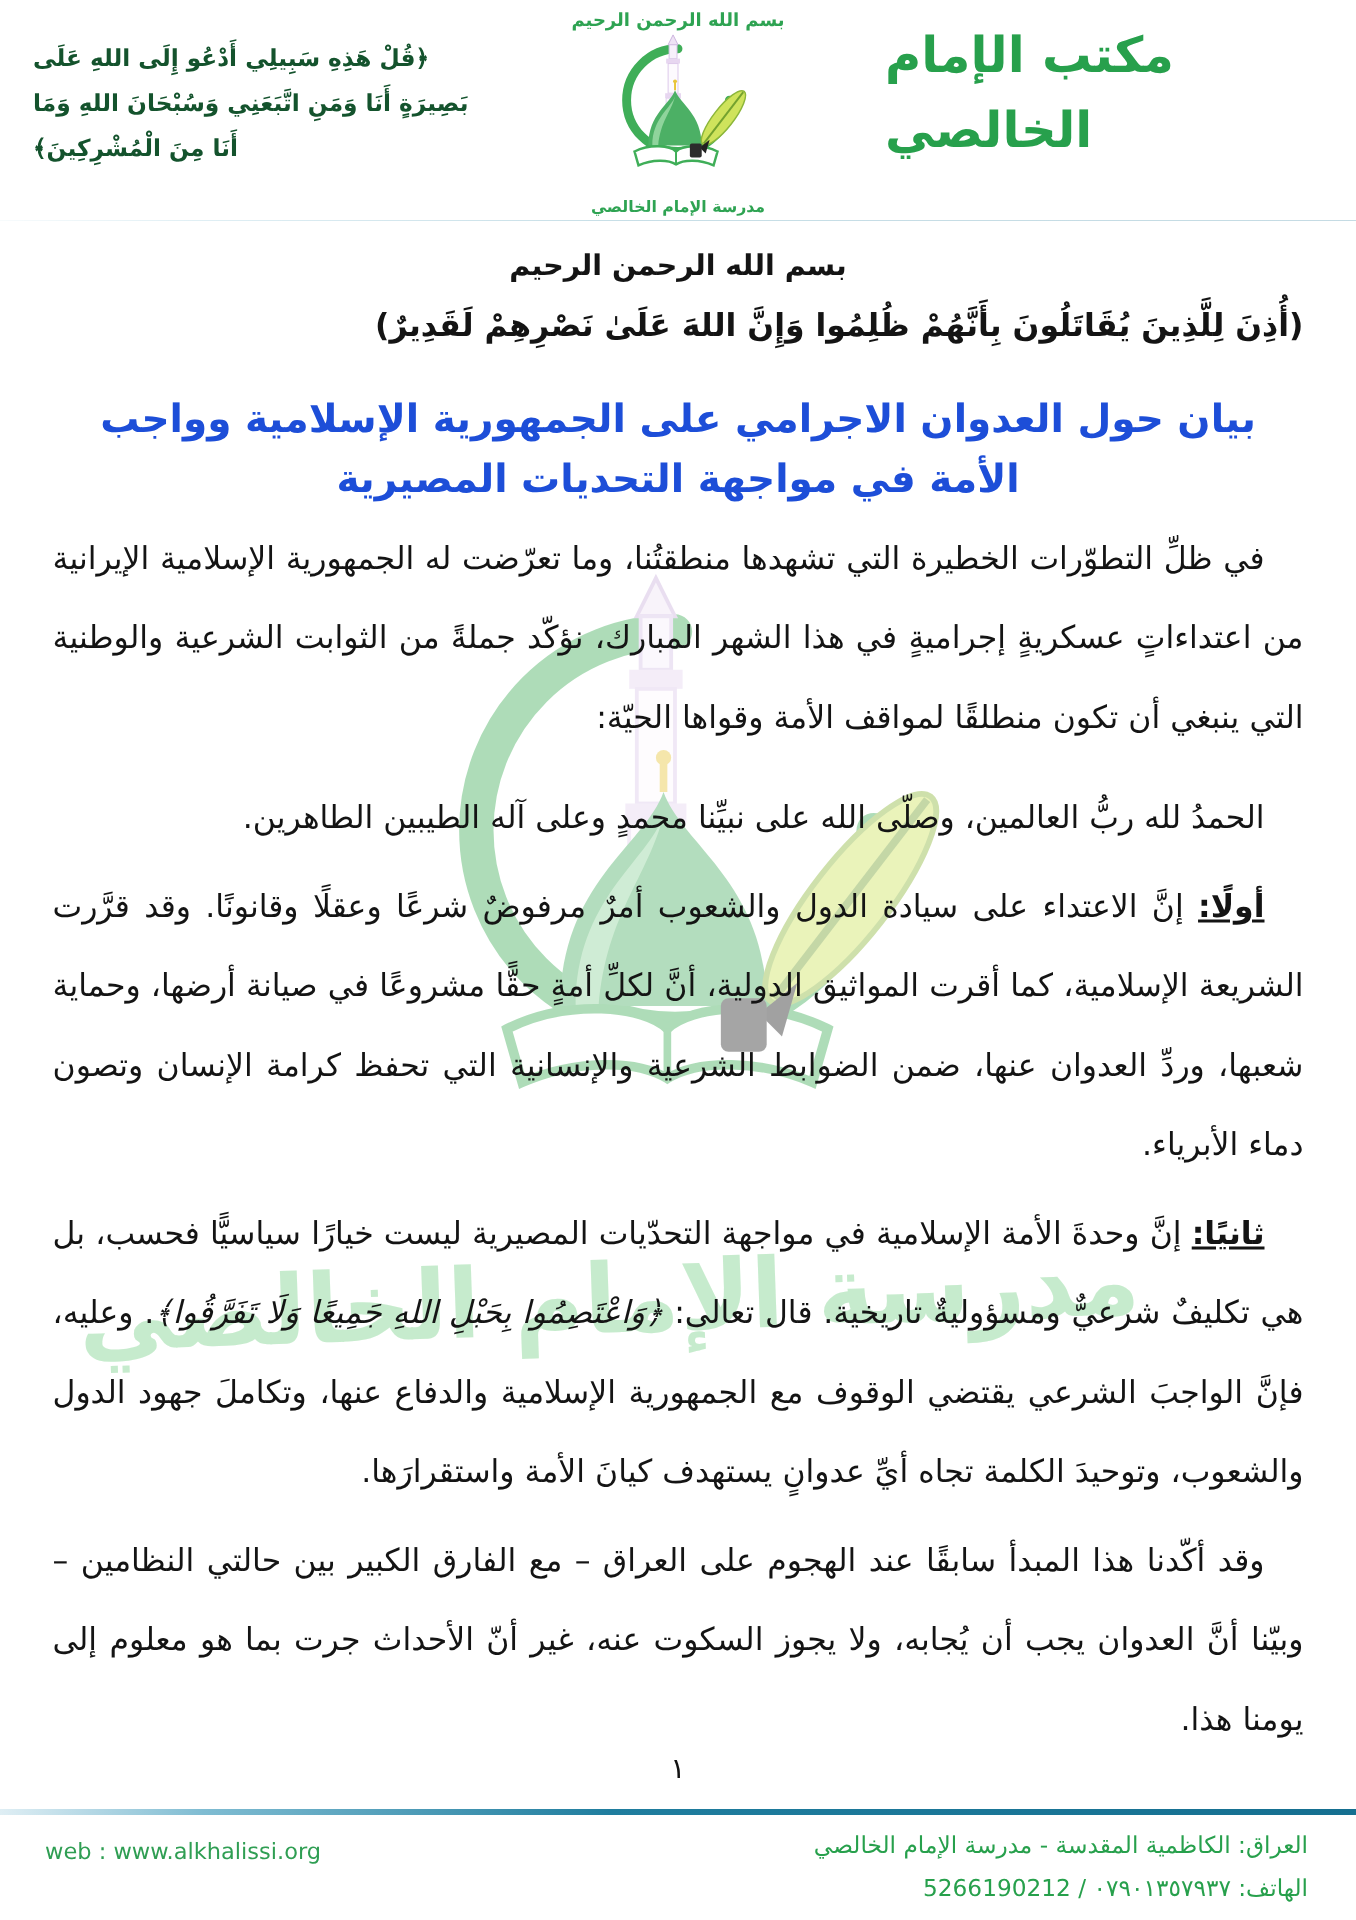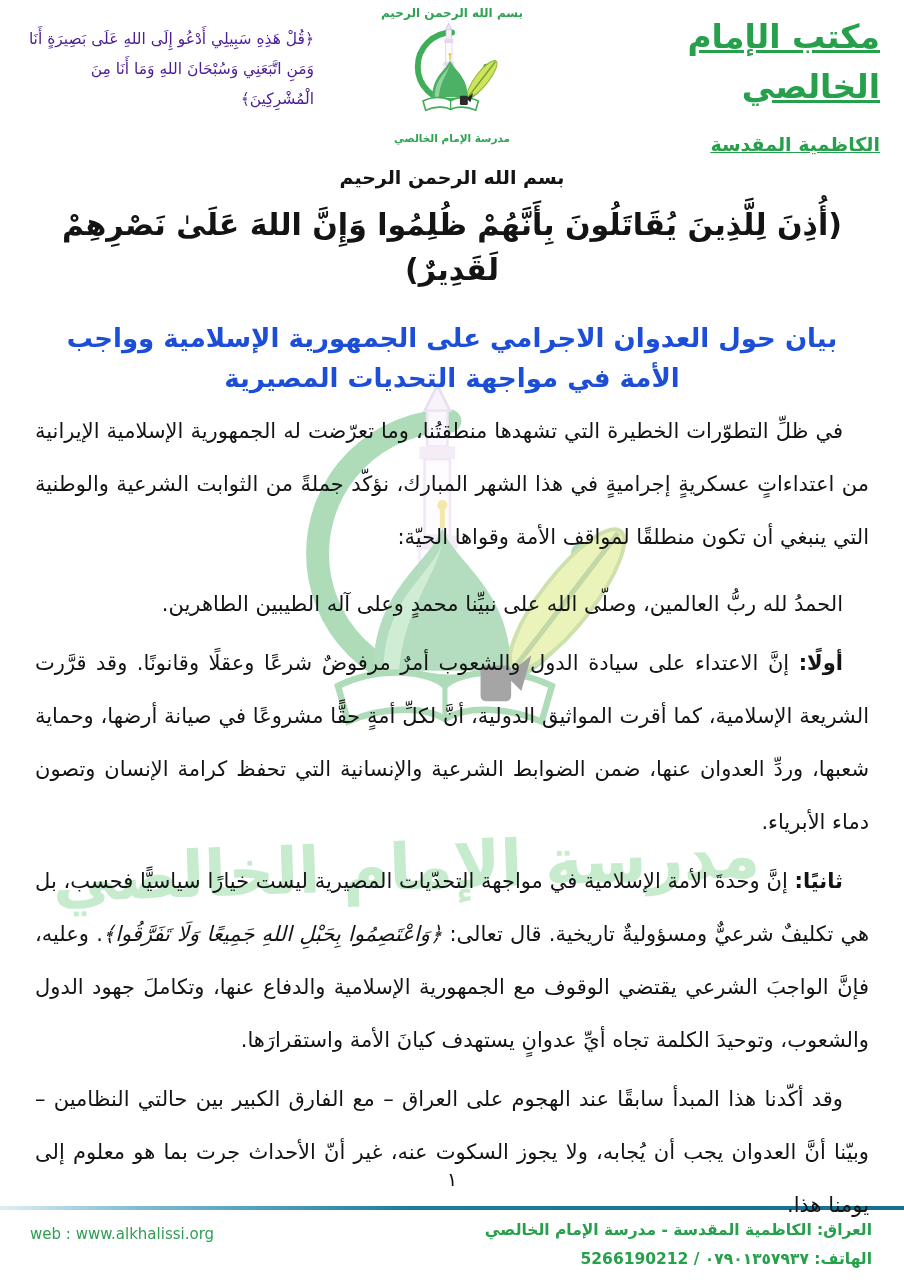--- a/index.html
+++ b/index.html
@@ -11,26 +11,26 @@
     margin: 0 auto;
     background: #ffffff;
     font-family: "DejaVu Sans", sans-serif;
     overflow: hidden;
   }
 
   
   .header { position: absolute; top: 0; left: 0; right: 0; height: 147px; z-index: 3; background:#fff; }
   .header-verse {
     position: absolute; top: 24px; left: 22px; width: 292px;
-    direction: rtl; text-align: right;
-    color: #4c1d95; font-size: 15.5px; font-weight: normal; line-height: 1.95;
+    direction: rtl; text-align: left;
+    color: #14532d; font-size: 15.5px; font-weight: bold; line-height: 1.95;
   }
   .header-brand {
     position: absolute; top: 12px; right: 24px; width: 290px;
-    direction: rtl; text-align: right; color: #27a04c; text-decoration: underline;
+    direction: rtl; text-align: left; color: #27a04c;
   }
   .brand-title { font-size: 33px; font-weight: bold; letter-spacing: -1px; line-height: 1.5; }
   .brand-sub { font-size: 19px; font-weight: bold; margin-top: 22px; color: #27a04c; }
   .header-logo { position: absolute; top: 6px; left: 346px; width: 212px; text-align: center; }
   .logo-bismillah { color: #2ea352; font-size: 12px; font-weight: bold; direction: rtl; }
   .logo-caption { color: #2ea352; font-size: 10.5px; font-weight: bold; direction: rtl; margin-top: -2px; }
   .rule {
     position: absolute; left: 0; right: 0; height: 4px;
     background: linear-gradient(to left, #156f90 0%, #1f7d9e 55%, #7fbcd2 85%, #dfeef4 100%);
   }
@@ -46,46 +46,46 @@
     direction: rtl; text-align: center; white-space: nowrap;
     transform: rotate(-2deg); opacity: 0.8;
   }
 
   
   .doc-body {
     position: absolute; top: 152px; left: 35px; right: 35px; z-index: 2;
     direction: rtl; color: #141414;
   }
   .basmala { text-align: center; font-size: 19px; font-weight: bold; margin-top: 14px; }
-  .opening-verse { text-align: center; font-size: 30px; font-weight: bold; margin-top: 14px; line-height: 1.5; }
+  .opening-verse { text-align: right; font-size: 21px; font-weight: bold; margin-top: 14px; line-height: 1.5; }
   .doc-title {
     text-align: center; font-size: 26px; font-weight: bold;
     max-width: 800px; margin: 26px auto 0; line-height: 1.55; color: #1d4ed8;
   }
   .para {
     font-size: 21px; line-height: 53px; text-align: justify;
     text-indent: 26px; margin-top: 6px;
   }
   .para.first-para { margin-top: 14px; }
-  .lead { font-weight: bold; }
+  .lead { font-weight: bold; text-decoration: underline; }
   .quran-inline { font-style: italic; font-weight: normal; }
   .page-number {
     position: absolute; top: 1168px; left: 0; right: 0;
     text-align: center; font-size: 19px; color: #111; z-index: 2;
   }
 
   
   .footer { position: absolute; top: 1216px; left: 30px; right: 32px; z-index: 3; }
   .footer-left {
     position: absolute; left: 0; top: 4px; direction: ltr;
     color: #2f9e53; font-size: 15px; line-height: 1.9;
   }
   .footer-right {
     position: absolute; right: 0; top: 0; direction: rtl; text-align: right;
-    color: #27a04c; font-size: 15.5px; font-weight: bold; line-height: 1.85;
+    color: #27a04c; font-size: 15.5px; font-weight: normal; line-height: 1.85;
   }
 </style>
 </head>
 <body>
 
 <div class="page">
 
   <div class="watermark wm-logo">
     <svg viewBox="0 0 212 170" width="540" height="433">
       <path d="M 106 22 A 52 52 0 1 0 158 74" fill="none" stroke="#3fae58" stroke-width="9" stroke-linecap="round"></path>
@@ -149,21 +149,20 @@
           <line x1="132" y1="118" x2="172" y2="66" stroke="#74a22e" stroke-width="2"></line>
           <polygon points="128,122 138,114 134,128" fill="#222222"></polygon>
           <rect x="118" y="118" width="12" height="14" rx="2" fill="#2c2c2c"></rect>
         </g>
       </svg>
       <div class="logo-caption">مدرسة الإمام الخالصي</div>
     </div>
 
     <div class="header-brand">
       <div class="brand-title">مكتب الإمام الخالصي</div>
-      <div class="brand-sub">الكاظمية المقدسة</div>
     </div>
   </div>
   <div class="rule rule-top"></div>
 
   <div class="doc-body">
     <div class="basmala">بسم الله الرحمن الرحيم</div>
     <div class="opening-verse">(أُذِنَ لِلَّذِينَ يُقَاتَلُونَ بِأَنَّهُمْ ظُلِمُوا وَإِنَّ اللهَ عَلَىٰ نَصْرِهِمْ لَقَدِيرٌ)</div>
     <h1 class="doc-title">بيان حول العدوان الاجرامي على الجمهورية الإسلامية وواجب الأمة في مواجهة التحديات المصيرية</h1>
 
     <p class="para">في ظلِّ التطوّرات الخطيرة التي تشهدها منطقتُنا، وما تعرّضت له الجمهورية الإسلامية الإيرانية من اعتداءاتٍ عسكريةٍ إجراميةٍ في هذا الشهر المبارك، نؤكّد جملةً من الثوابت الشرعية والوطنية التي ينبغي أن تكون منطلقًا لمواقف الأمة وقواها الحيّة:</p>

